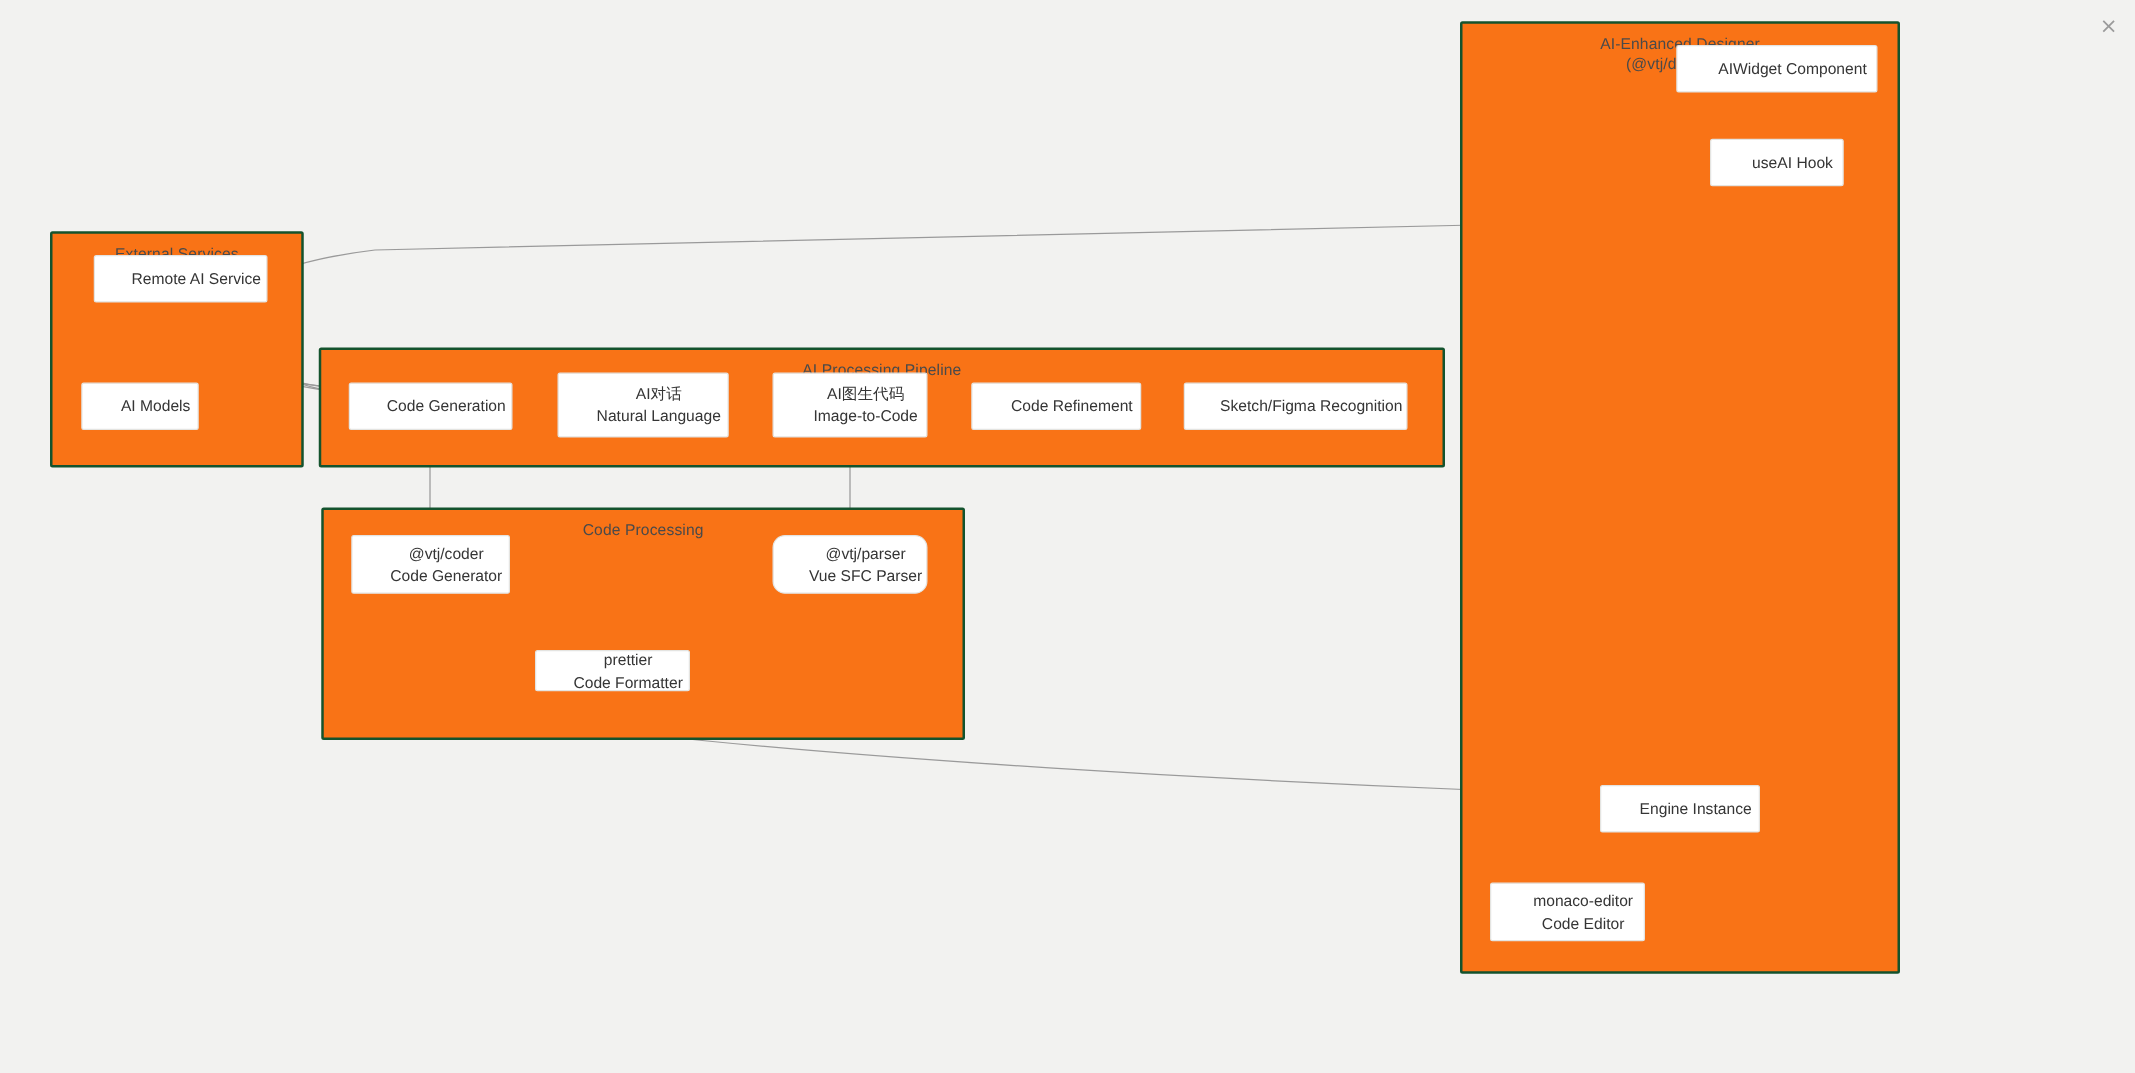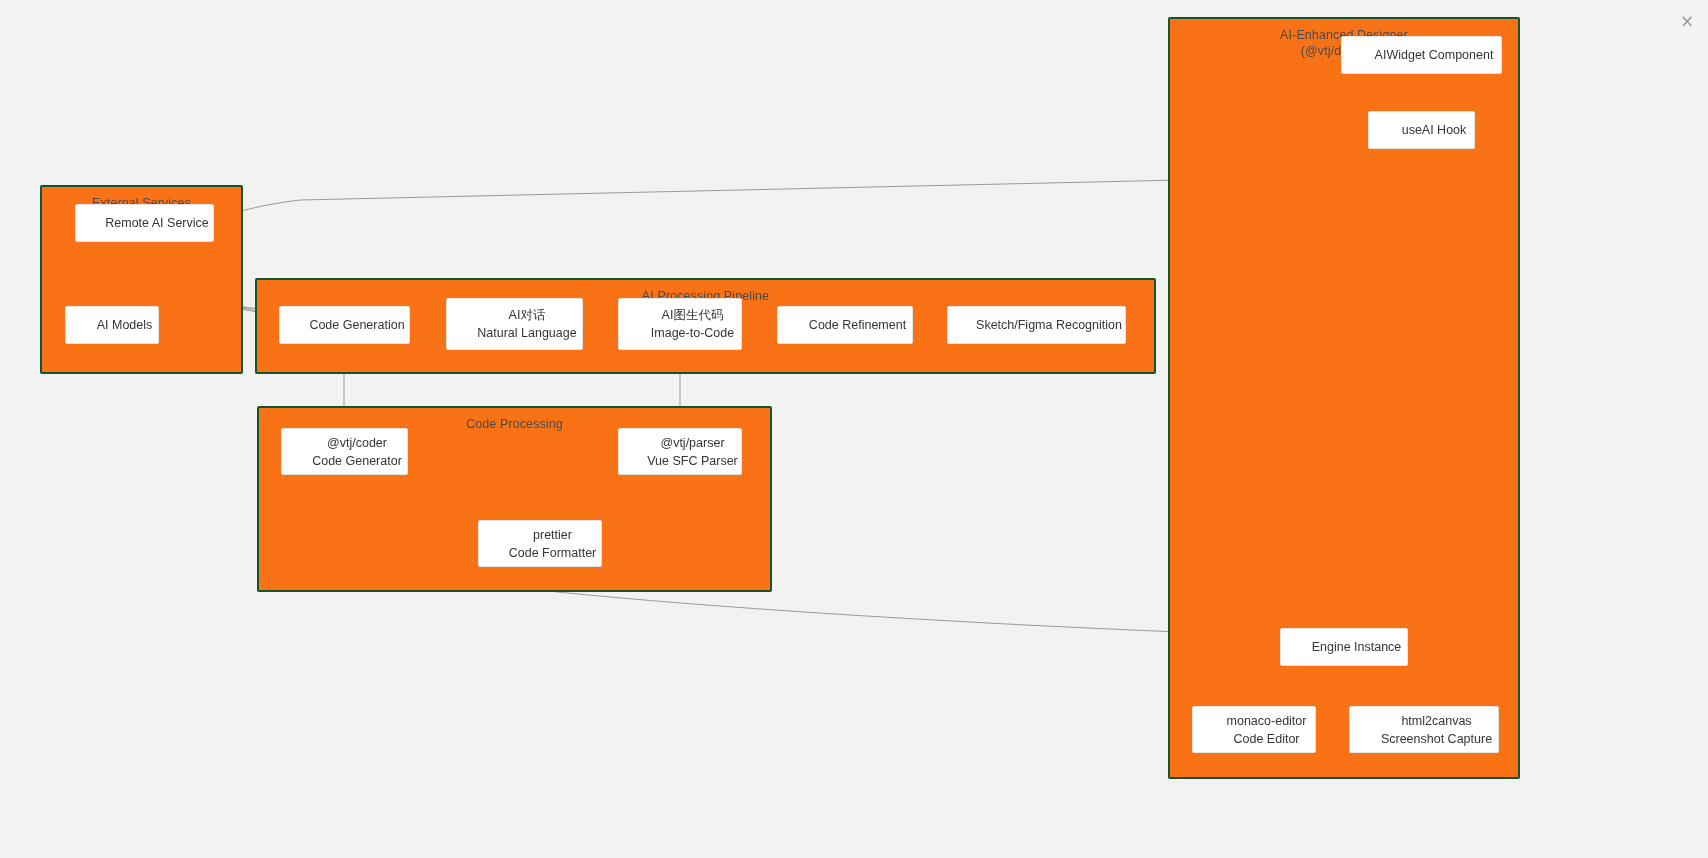--- a/index.html
+++ b/index.html
@@ -184,40 +184,36 @@
 
   <div class="node" style="left:281px;top:428px;width:127px;height:47px;">
     <span>@vtj/coder</span>
     <span class="l2">Code Generator</span>
   </div>
 
   <div class="node" style="left:947px;top:306px;width:179px;height:38px;">
     <span>Sketch/Figma Recognition</span>
   </div>
 
-  <div class="node" style="left:618px;top:428px;width:124px;height:47px;">
+  <div class="node" style="left:618px;top:428px;width:124px;height:47px;border-radius:10px;">
     <span>@vtj/parser</span>
     <span class="l2">Vue SFC Parser</span>
   </div>
 
-  <div class="node" style="left:478px;top:520px;width:124px;height:47px;">
+  <div class="node" style="left:428px;top:520px;width:124px;height:33px;">
     <span>prettier</span>
     <span class="l2">Code Formatter</span>
   </div>
 
   <div class="node" style="left:1280px;top:628px;width:128px;height:38px;">
     <span>Engine Instance</span>
   </div>
 
   <div class="node" style="left:1192px;top:706px;width:124px;height:47px;">
     <span>monaco-editor</span>
     <span class="l2">Code Editor</span>
   </div>
 
-  <div class="node" style="left:1349px;top:706px;width:150px;height:47px;">
-    <span>html2canvas</span>
-    <span class="l2">Screenshot Capture</span>
-  </div>
 
 
   <div class="close-btn">×</div>
 
 </div>
 
 </body></html>

